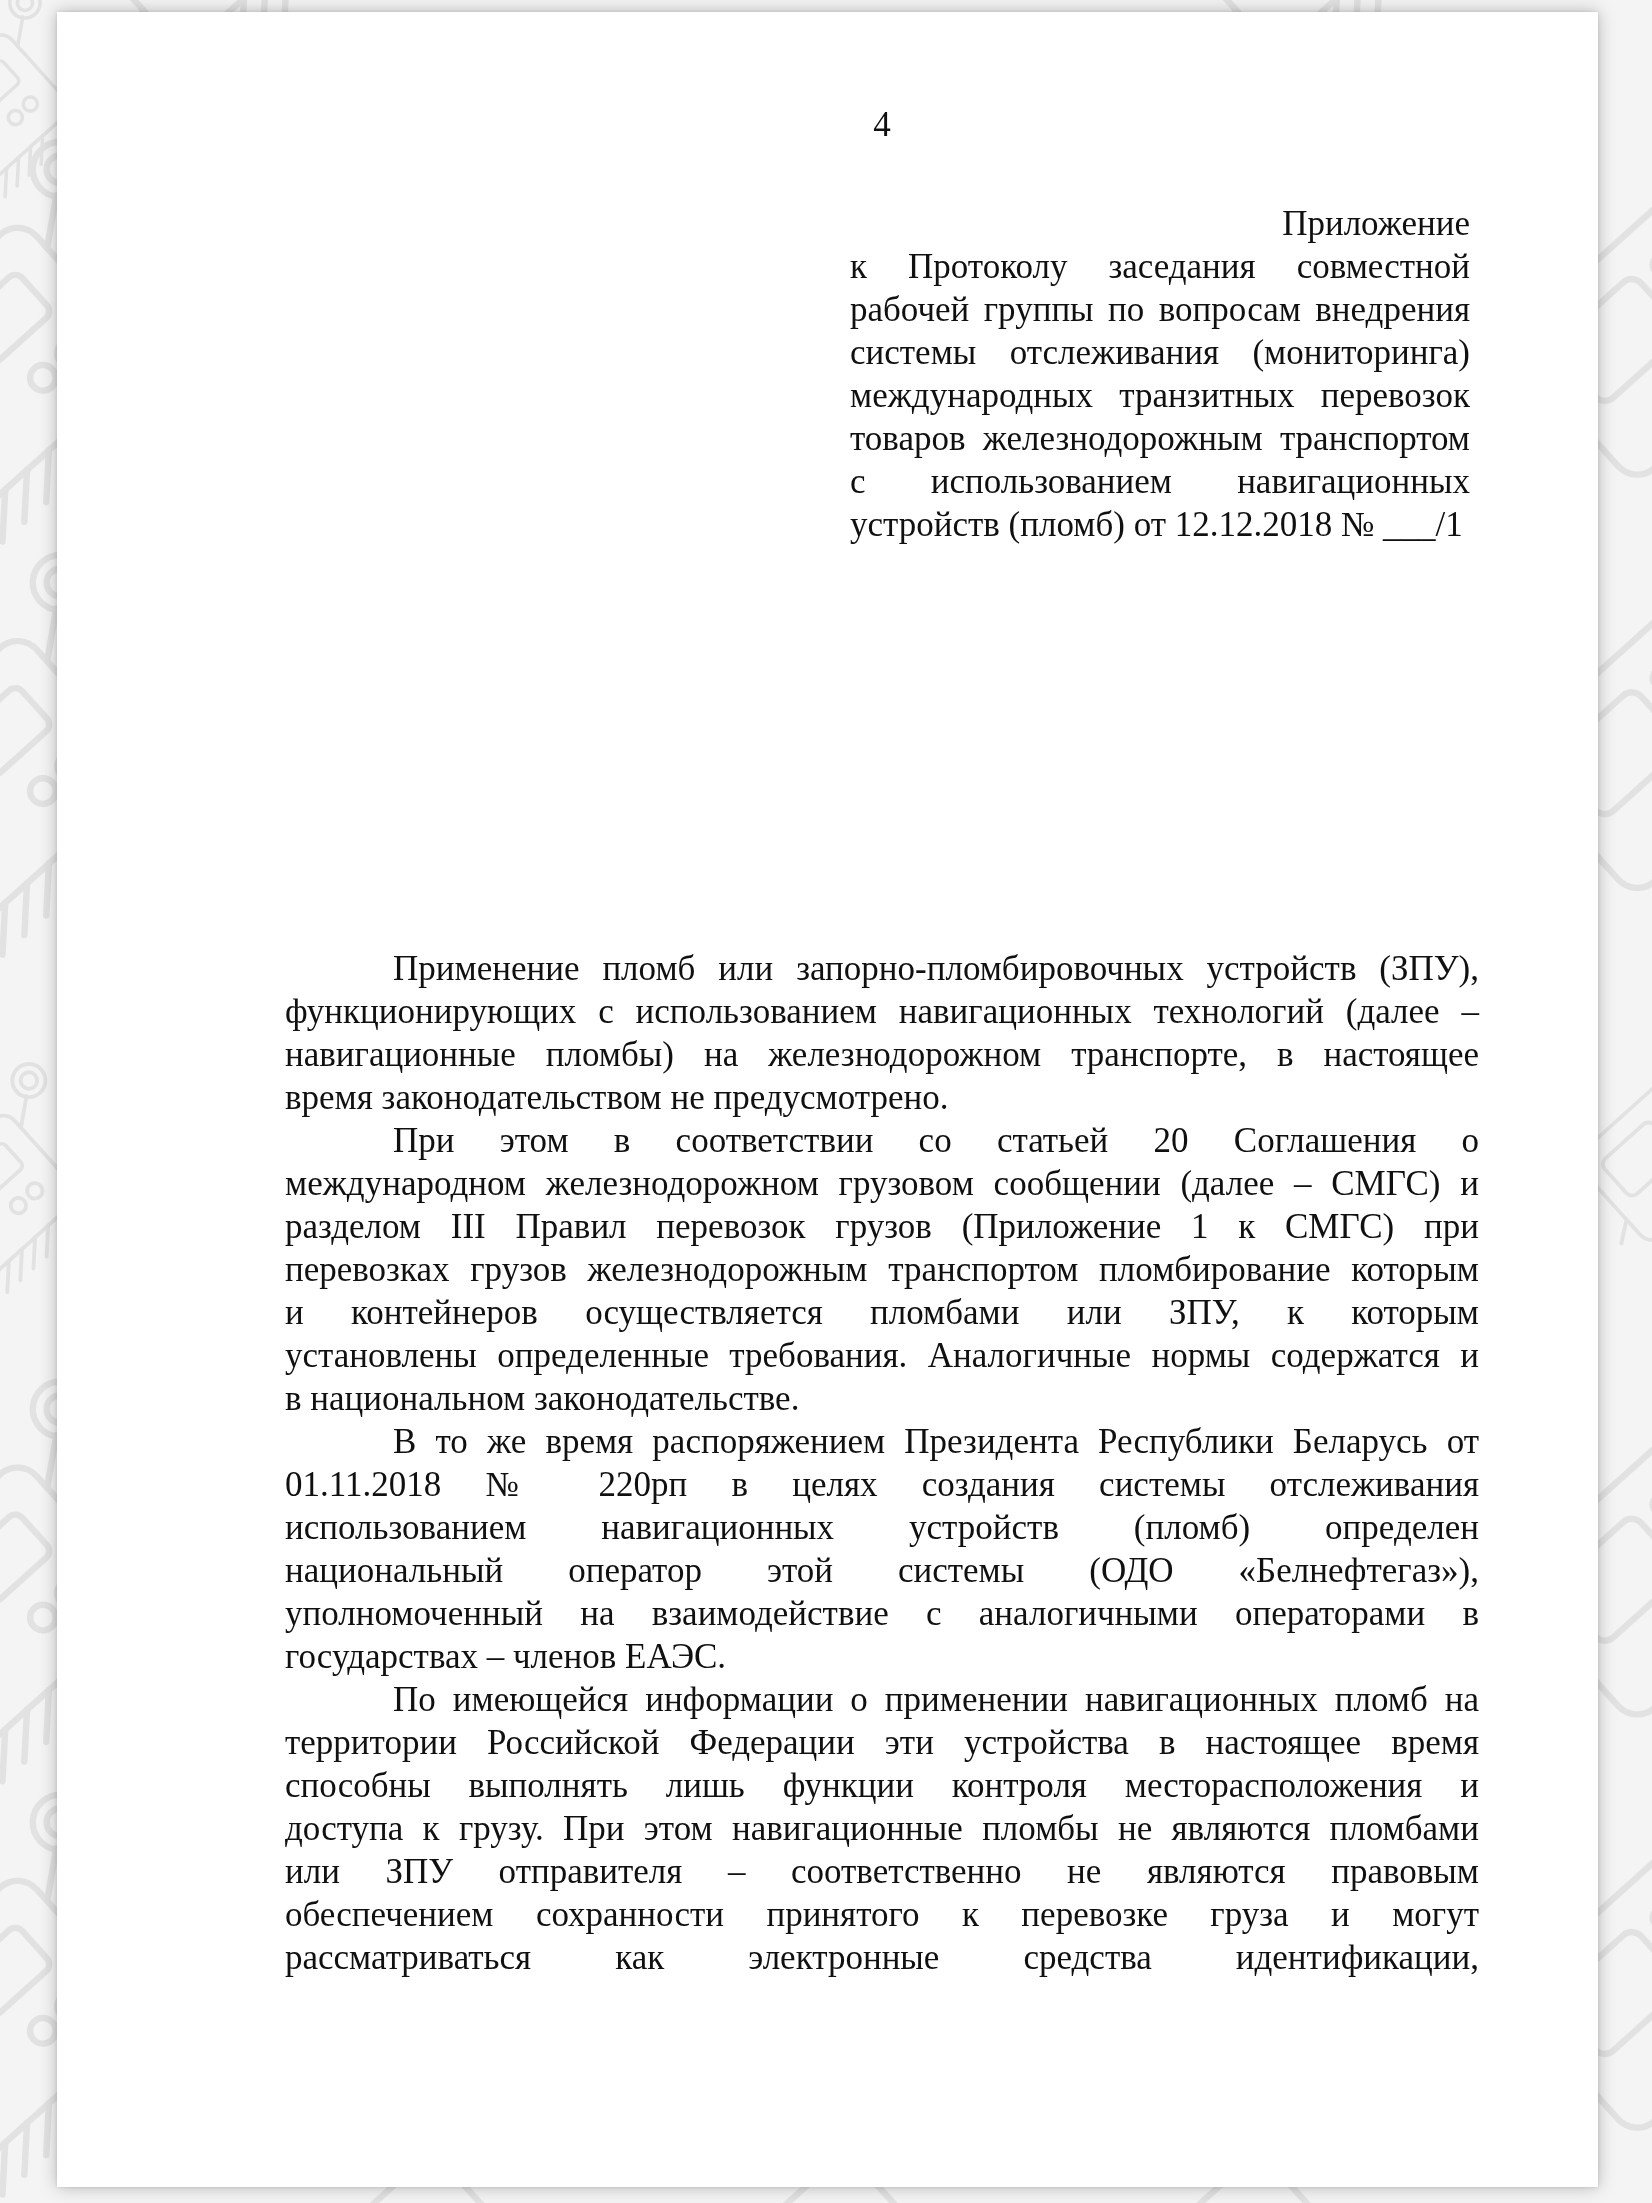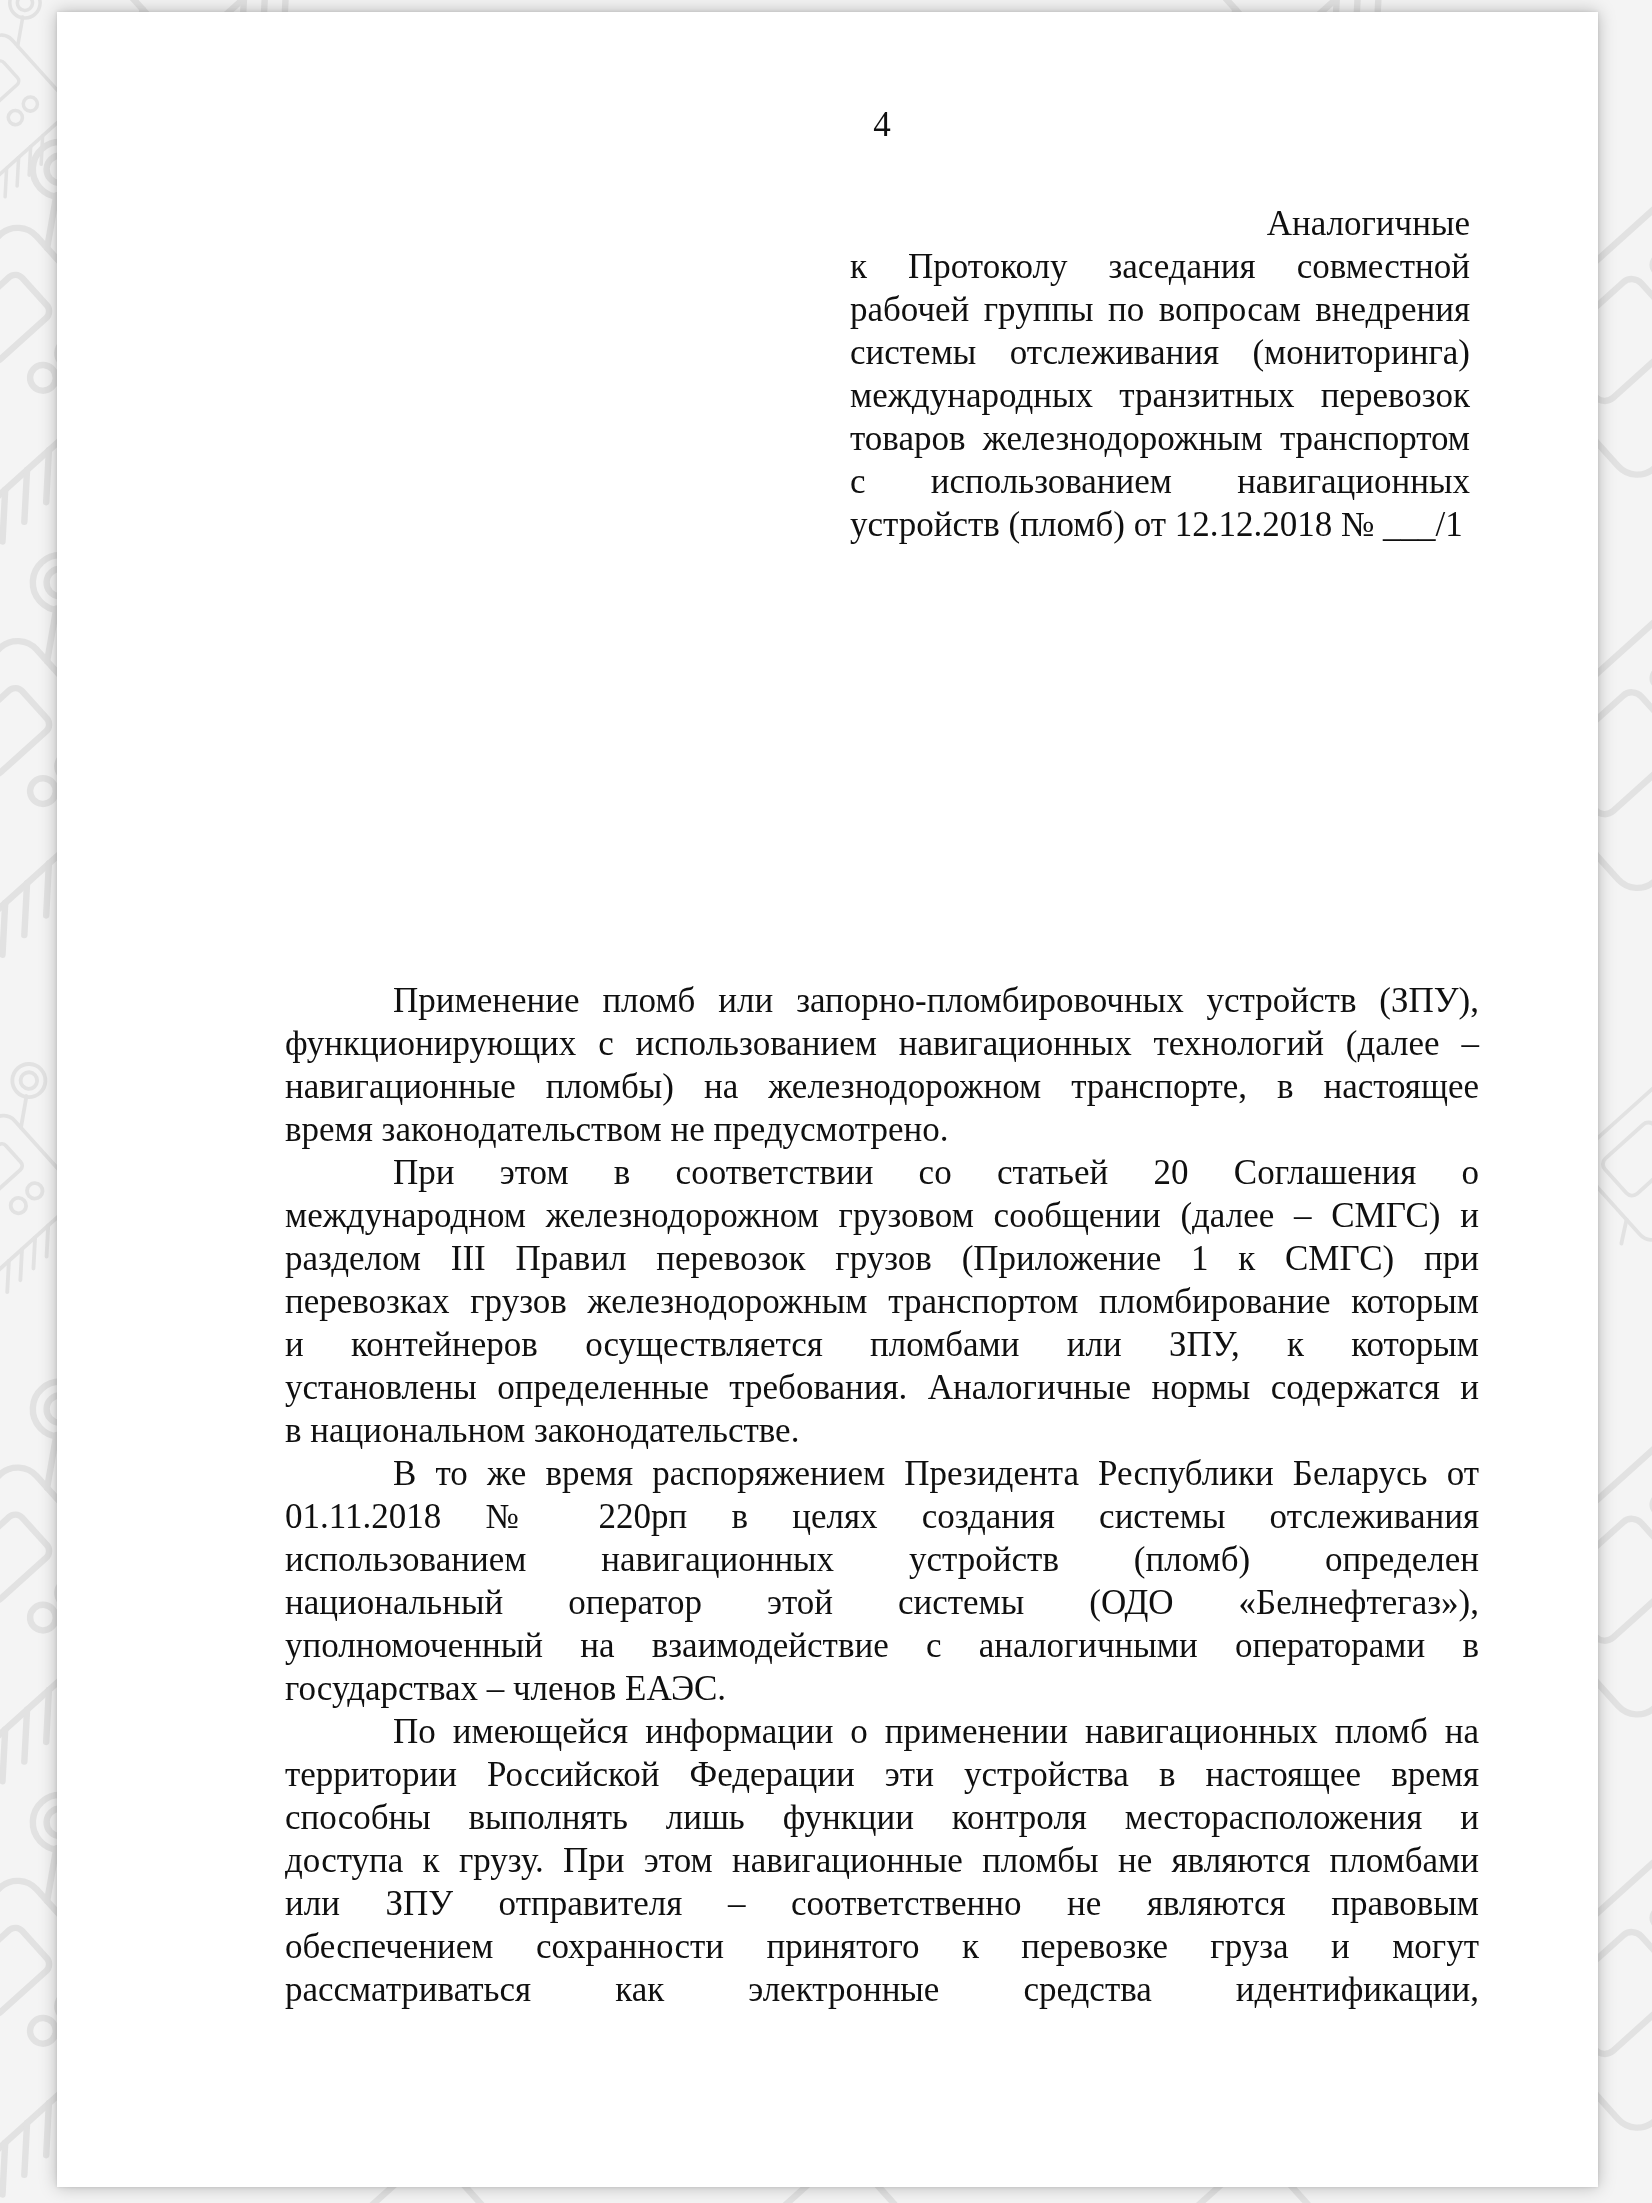--- a/index.html
+++ b/index.html
@@ -11,21 +11,21 @@
   .wallpaper { position:absolute; left:0; top:0; width:1653px; height:2204px; }
   .sheet {
     position:absolute; left:57px; top:12px; width:1541px; height:2175px;
     background:#ffffff;
     box-shadow:0 0 16.5px rgba(0,0,0,0.25), 0 0 3.7px rgba(0,0,0,0.12);
   }
   .txt { color:#101010; font-size:35px; line-height:43px; }
   .pagenum  { position:absolute; left:228px; top:91px;  width:1194px; text-align:center; }
   .appendix { position:absolute; left:793px; top:190px; width:620px; }
   .heading  { position:absolute; left:228px; top:660px; width:709px; }
-  .bodytext { position:absolute; left:228px; top:935px; width:1194px;margin-top:32px; }
+  .bodytext { position:absolute; left:228px; top:935px; width:1194px; }
   .line { white-space:normal; }
   .just   { text-align:justify; text-align-last:justify; }
   .left   { text-align:center;  text-align-last:left; }
   .right  { text-align:right; text-align-last:right; }
   .indent { text-indent:108px; }
 </style>
 </head>
 <body>
 
 <svg class="wallpaper" viewBox="0 0 1800 2400" xmlns="http://www.w3.org/2000/svg" aria-hidden="true">
@@ -68,21 +68,21 @@
   <use href="#seal" transform="translate(430 2520) rotate(-42)"></use>
   <use href="#seal" transform="translate(880 2520) rotate(-42)"></use>
   <use href="#seal" transform="translate(1330 2520) rotate(-42)"></use>
 </svg>
 
 <div class="sheet">
 
   <div class="txt pagenum">4</div>
 
   <div class="txt appendix">
-    <div class="line right">Аналогичные</div>
+    <div class="line right">Приложение</div>
     <div class="line just">к Протоколу заседания совместной</div>
     <div class="line just">рабочей группы по вопросам внедрения</div>
     <div class="line just">системы отслеживания (мониторинга)</div>
     <div class="line just">международных транзитных перевозок</div>
     <div class="line just">товаров железнодорожным транспортом</div>
     <div class="line just">с использованием навигационных</div>
     <div class="line left">устройств (пломб) от 12.12.2018 № ___/1</div>
   </div>
 
 

